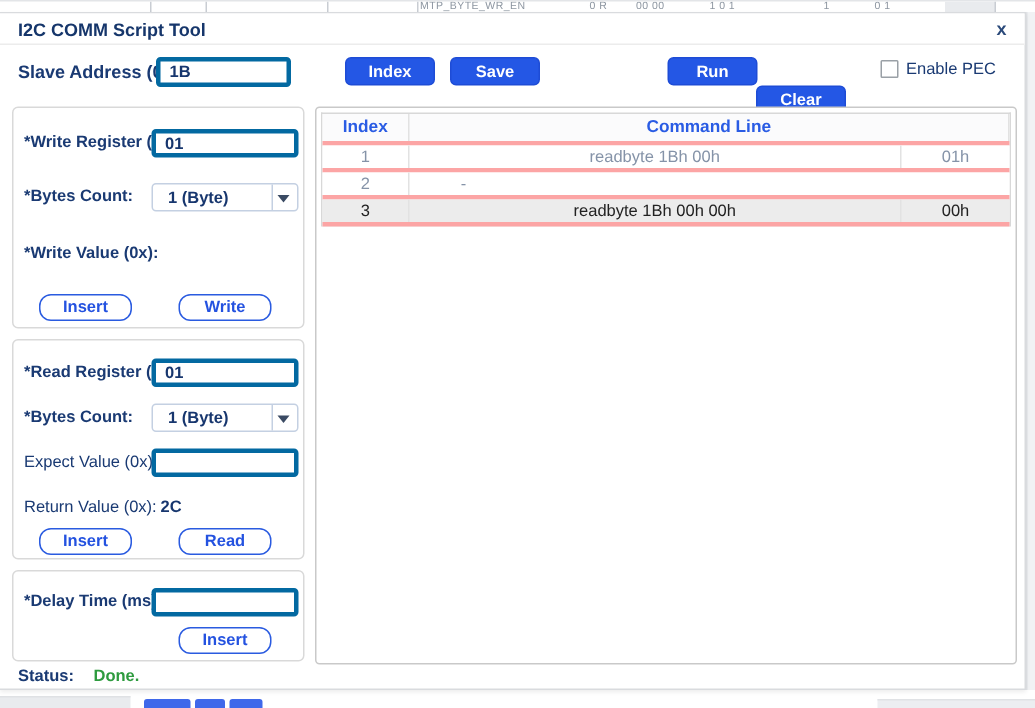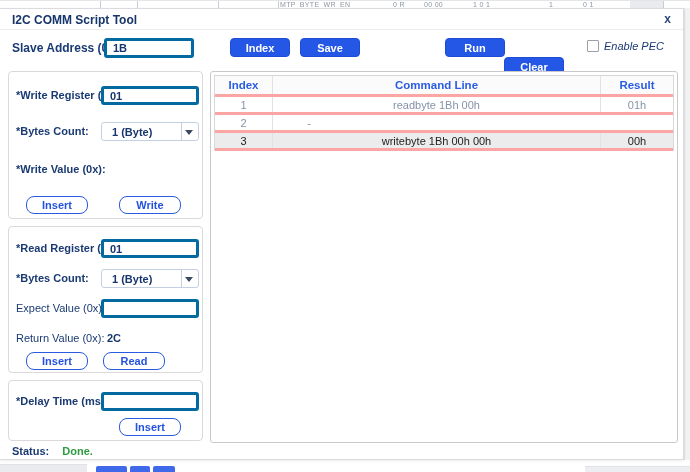--- a/index.html
+++ b/index.html
@@ -52,21 +52,21 @@
     padding:0 6px; outline:none;
   }
   .slave-input { position:absolute; left:104px; top:2px; width:90px; height:20px; }
   .btn-solid {
     position:absolute; top:2px; height:19px; width:60px;
     background:#2457e5; border:1px solid #1e4cd6; border-radius:4px;
     color:#fff; font-family:"Liberation Sans",sans-serif; font-size:11px; font-weight:bold;
     cursor:pointer; line-height:16px;
   }
   .btn-load{left:230px;} .btn-save{left:300px;} .btn-run{left:445px;} .btn-clear{left:504px;margin-top:19px;}
-  .pec { position:absolute; left:587px; top:4px; display:flex; align-items:center; gap:5px; cursor:pointer;font-style:italic; }
+  .pec { position:absolute; left:587px; top:4px; display:flex; align-items:center; gap:5px; cursor:pointer; }
   .pec .box { width:12px; height:12px; border:1px solid #9aa0a6; background:#fff; border-radius:1px; }
   .pec .txt { font-size:11px; color:#1a3a73; }
 
   
   .group { position:absolute; left:8px; width:195px; border:1px solid #d9d9d9; border-radius:4px; background:#fff; }
   .g-write { top:62px;  height:148px; }
   .g-read  { top:217px; height:147px; }
   .g-delay { top:371px; height:61px;  }
   .group .row { position:absolute; left:0; width:100%; height:20px; }
   .group label.fld { position:absolute; left:7px; top:3px; font-weight:bold; }
@@ -200,56 +200,55 @@
       </div>
       <div class="row" style="top:72px">
         <label class="fld" style="font-weight:normal">Expect Value (0x):</label>
         <input class="txt-input fld-input" style="top: 0px;" value="">
       </div>
       <div class="row" style="top:102px">
         <label class="fld" style="font-weight:normal">Return Value (0x):</label>
         <span class="static-val">2C</span>
       </div>
       <button class="btn-outline" style="left:17px; top:125px">Insert</button>
-      <button class="btn-outline" style="left:94px; top:125px">Read</button>
+      <button class="btn-outline" style="left:110px; top:125px">Read</button>
     </div>
 
     <div class="group g-delay">
       <div class="row" style="top:11px">
         <label class="fld">*Delay Time (ms):</label>
         <input class="txt-input fld-input" style="top: 0px;" value="">
       </div>
       <button class="btn-outline" style="left:110px; top:37px">Insert</button>
     </div>
 
     <div class="statusline">
       <span class="s-label">Status:</span>
       <span class="s-value">Done.</span>
     </div>
 
     <div class="table-panel">
       <div class="script-table">
         <div class="t-row header">
           <div class="t-cell c-index">Index</div>
           <div class="t-cell c-cmd">Command Line</div>
-          <div class="t-cell c-result">Result</div>
         </div>
         <div id="table-body">
             <div class="t-row body-row">
               <div class="t-cell c-index">1</div>
               <div class="t-cell c-cmd">readbyte 1Bh 00h</div>
               <div class="t-cell c-result">01h</div>
             </div>
             <div class="t-row body-row">
               <div class="t-cell c-index">2</div>
               <div class="t-cell c-result">-</div>
             </div>
             <div class="t-row body-row selected">
               <div class="t-cell c-index">3</div>
-              <div class="t-cell c-cmd">writebyte 1Bh 00h 00h</div>
+              <div class="t-cell c-cmd">readbyte 1Bh 00h 00h</div>
               <div class="t-cell c-result">00h</div>
             </div>
           </div>
       </div>
     </div>
 
   </div>
 </div>
 
 </body></html>

